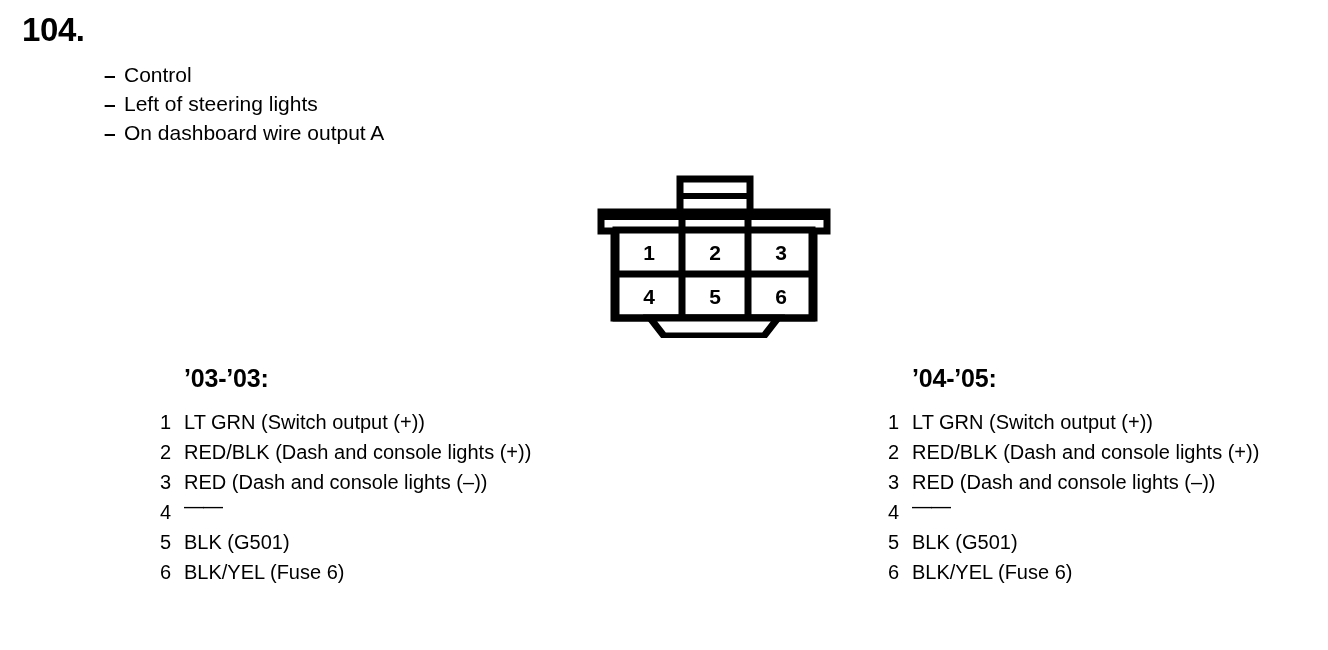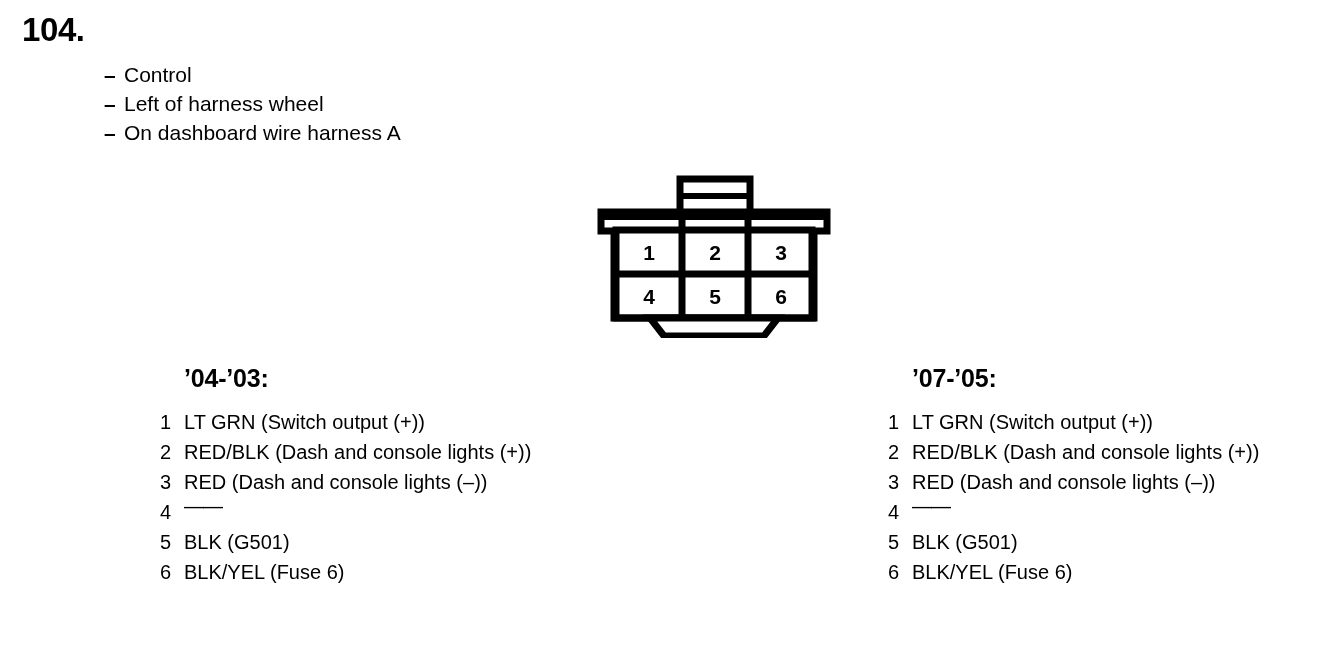--- a/index.html
+++ b/index.html
@@ -115,25 +115,25 @@
     <div id="title-row">
       <span id="title-number">104.</span>
     </div>
     <div id="subtitle-list">
       <div class="subtitle-item">
         <span class="subtitle-dash">–</span>
         <span>Control</span>
       </div>
       <div class="subtitle-item">
         <span class="subtitle-dash">–</span>
-        <span>Left of harness wheel</span>
+        <span>Left of steering lights</span>
       </div>
       <div class="subtitle-item">
         <span class="subtitle-dash">–</span>
-        <span>On dashboard wire harness A</span>
+        <span>On dashboard wire output A</span>
       </div>
     </div>
   </div>
 
   <div id="connector">
     <svg width="252" height="168" viewBox="0 0 252 168">
 
       <rect x="92" y="9" width="70" height="35" fill="#ffffff" stroke="#000000" stroke-width="7"></rect>
 
       <line x1="92" y1="26" x2="162" y2="26" stroke="#000000" stroke-width="6"></line>
@@ -158,21 +158,21 @@
       <text class="pin-num" x="61" y="82">1</text>
       <text class="pin-num" x="127" y="82">2</text>
       <text class="pin-num" x="193" y="82">3</text>
       <text class="pin-num" x="61" y="126">4</text>
       <text class="pin-num" x="127" y="126">5</text>
       <text class="pin-num" x="193" y="126">6</text>
     </svg>
   </div>
 
   <div class="pin-column" id="column-left">
-    <div class="column-heading">’04-’03:</div>
+    <div class="column-heading">’03-’03:</div>
     <div class="pin-row">
       <span class="pin-index">1</span>
       <span class="pin-desc">LT GRN (Switch output (+))</span>
     </div>
     <div class="pin-row">
       <span class="pin-index">2</span>
       <span class="pin-desc">RED/BLK (Dash and console lights (+))</span>
     </div>
     <div class="pin-row">
       <span class="pin-index">3</span>
@@ -186,21 +186,21 @@
       <span class="pin-index">5</span>
       <span class="pin-desc">BLK (G501)</span>
     </div>
     <div class="pin-row">
       <span class="pin-index">6</span>
       <span class="pin-desc">BLK/YEL (Fuse 6)</span>
     </div>
   </div>
 
   <div class="pin-column" id="column-right">
-    <div class="column-heading">’07-’05:</div>
+    <div class="column-heading">’04-’05:</div>
     <div class="pin-row">
       <span class="pin-index">1</span>
       <span class="pin-desc">LT GRN (Switch output (+))</span>
     </div>
     <div class="pin-row">
       <span class="pin-index">2</span>
       <span class="pin-desc">RED/BLK (Dash and console lights (+))</span>
     </div>
     <div class="pin-row">
       <span class="pin-index">3</span>

